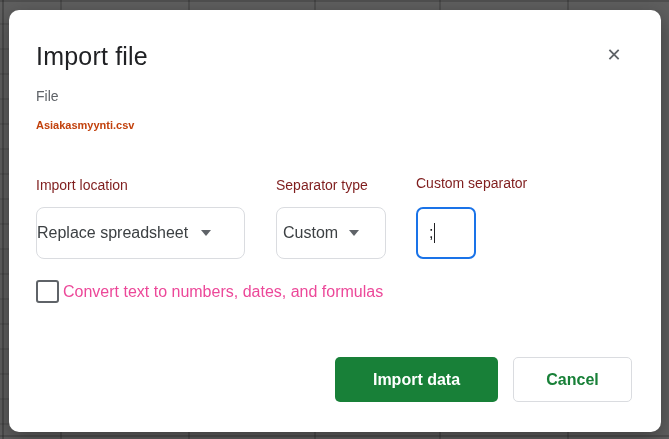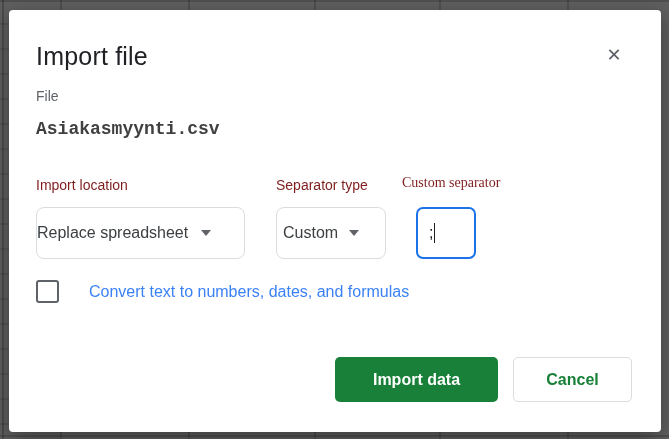--- a/index.html
+++ b/index.html
@@ -13,47 +13,47 @@
   .grid-vline{position:absolute;top:0;bottom:0;width:2px;background:rgba(0,0,0,0.16);}
   .grid-hline{position:absolute;left:0;right:0;height:2px;background:rgba(0,0,0,0.16);}
   .rowheader-line{position:absolute;left:2px;top:0;bottom:0;width:2px;background:rgba(0,0,0,0.22);}
   .rowstrip{
     position:absolute;left:0;top:0;bottom:0;width:10px;
     background:repeating-linear-gradient(to bottom,transparent 0 23px,rgba(0,0,0,0.10) 23px 25px);
   }
   
   .dialog{
     position:absolute;left:9px;top:10px;width:652px;height:422px;
-    background:#ffffff;border-radius:4px;
+    background:#ffffff;border-radius:10px;
     box-shadow:0 6px 20px rgba(0,0,0,0.35);
     z-index:5;
   }
   .dialog-title{
     position:absolute;left:27px;top:32px;
     font-size:25px;font-weight:400;color:#202124;letter-spacing:0.2px;
   }
   .close-btn{
     position:absolute;left:586px;top:26px;width:38px;height:38px;
     display:flex;align-items:center;justify-content:center;
     color:#5f6368;font-size:18px;cursor:pointer;background:none;border:none;
   }
   .file-label{
     position:absolute;left:27px;top:78px;
     font-size:14px;color:#5f6368;
   }
   .file-name{
     position:absolute;left:27px;top:109px;
-    font-size:18px;font-weight:700;color:#404040;font-family:Liberation Mono, monospace;
+    font-size:11px;font-weight:700;color:#c2410c;
   }
   .field-label{
     position:absolute;font-size:14px;color:#7f1d1d;
   }
   .lbl-location{left:27px;top:167px;}
   .lbl-separator{left:267px;top:167px;}
-  .lbl-custom{left:393px;top:165px;font-family:Liberation Serif, serif;}
+  .lbl-custom{left:407px;top:165px;}
   .dropdown{
     position:absolute;top:197px;height:52px;box-sizing:border-box;
     border:1px solid #dadce0;border-radius:8px;background:#fff;
     display:flex;align-items:center;cursor:pointer;
   }
   .dd-location{left:27px;width:209px;}
   .dd-separator{left:267px;width:110px;padding-left:6px;}
   .dd-value{font-size:16px;color:#3c4043;white-space:nowrap;}
   .dd-caret{
     width:0;height:0;margin-left:11px;
@@ -70,21 +70,21 @@
   .text-caret{
     width:1.5px;height:20px;background:#202124;margin-left:0.5px;
   }
   .checkbox-row{position:absolute;left:27px;top:270px;height:23px;display:flex;align-items:center;}
   .checkbox{
     width:19px;height:19px;box-sizing:content-box;
     border:2px solid #5f6368;border-radius:3px;background:#fff;
     cursor:pointer;flex:0 0 auto;
   }
   .checkbox-label{
-    margin-left:30px;font-size:16px;color:#3b82f6;cursor:default;
+    margin-left:4px;font-size:16px;color:#ec4899;cursor:default;
   }
   .btn{
     position:absolute;top:347px;height:45px;box-sizing:border-box;
     border-radius:5px;display:flex;align-items:center;justify-content:center;
     font-size:16px;cursor:pointer;border:none;
   }
   .btn-import{
     left:326px;width:163px;background:#188038;color:#ffffff;font-weight:700;
   }
   .btn-cancel{

